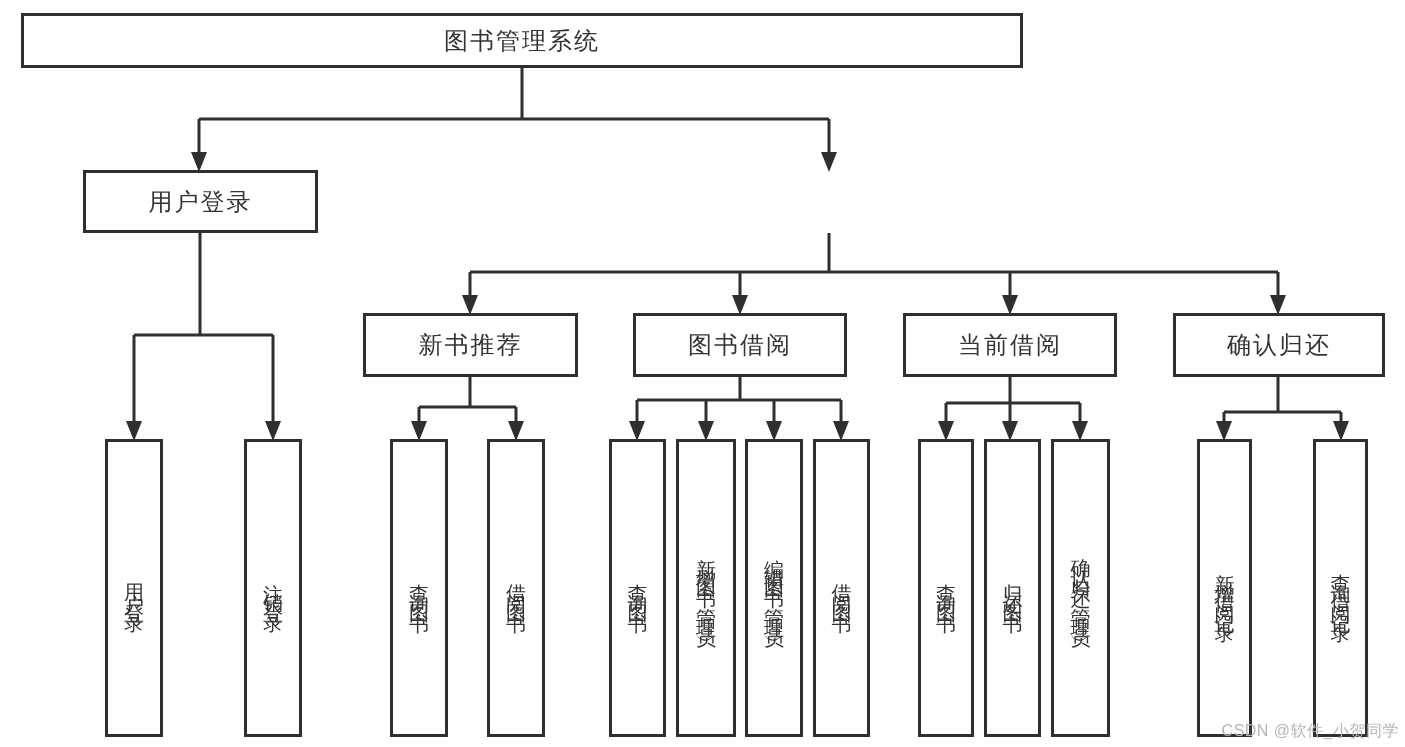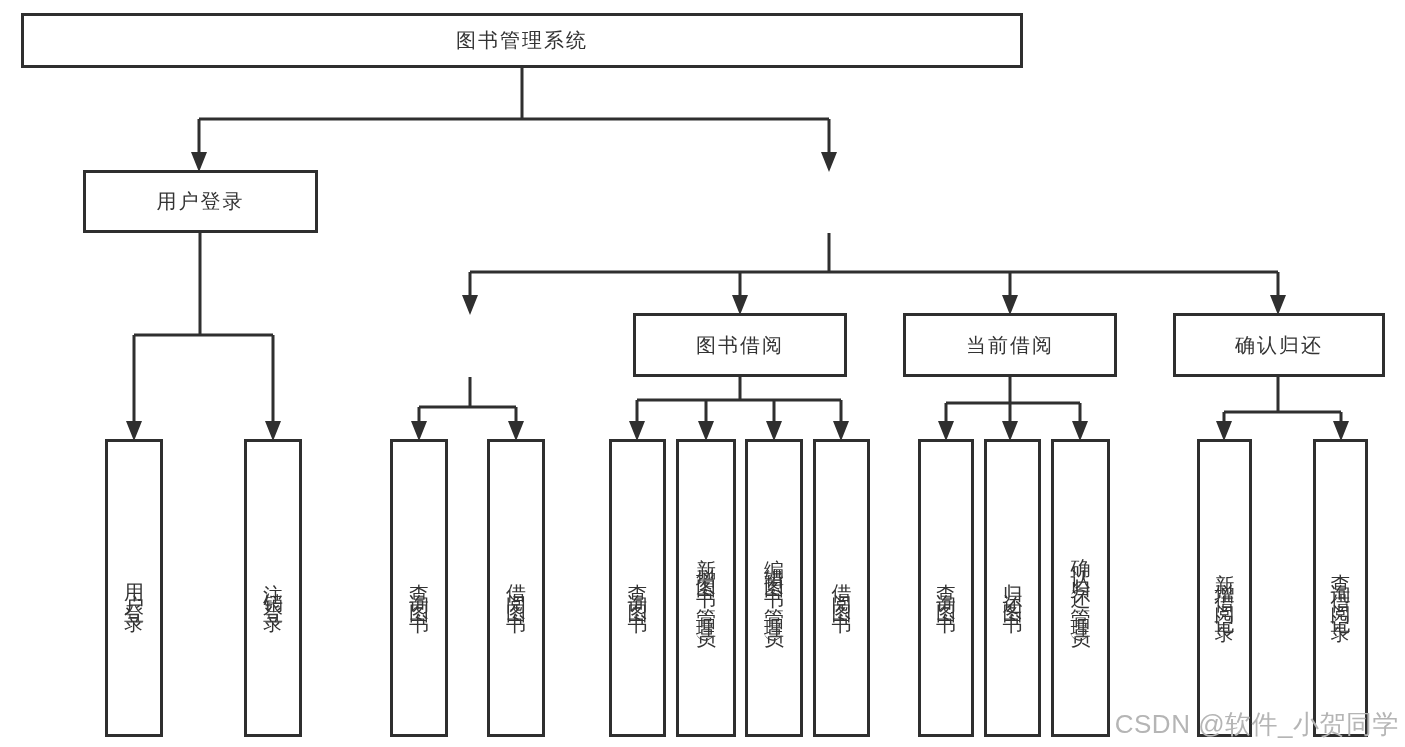--- a/index.html
+++ b/index.html
@@ -10,21 +10,21 @@
     position:relative; width:1405px; height:747px; background:var(--bg);
     font-family:"Liberation Sans", sans-serif; overflow:hidden;
   }
   #connectors{position:absolute;left:0;top:0;width:1405px;height:747px;}
   .node{
     position:absolute; box-sizing:border-box;
     border:3px solid var(--border); background:#fff;
     display:flex; align-items:center; justify-content:center;
     color:var(--text);
   }
-  .node.h{font-size:20px; letter-spacing:2px; white-space:nowrap;}
+  .node.h{font-size:24px; letter-spacing:2px; white-space:nowrap;}
   .node.v .vtxt{
     writing-mode:vertical-rl; text-orientation:mixed;
     font-size:20px; letter-spacing:10px; line-height:1.15; color:var(--text);
   }
   
   .n-root   {left:21px;  top:13px;  width:1002px; height:55px;}
   .n-user   {left:83px;  top:170px; width:235px;  height:63px;}
   .n-mgmt   {left:712px; top:170px; width:235px;  height:63px;}
   .n-newrec {left:363px; top:313px; width:215px;  height:64px;}
   .n-borrow {left:633px; top:313px; width:214px;  height:64px;}
@@ -40,21 +40,21 @@
   .l-add      {left:676px; width:60px;}
   .l-edit     {left:745px; width:58px;}
   .l-b2       {left:813px; width:57px;}
   .l-q3       {left:918px; width:56px;}
   .l-ret      {left:984px; width:57px;}
   .l-conf     {left:1051px;width:59px;}
   .l-addrec   {left:1197px;width:55px;}
   .l-qrec     {left:1313px;width:55px;}
   .watermark{
     position:absolute; right:6px; bottom:5px;
-    font-size:26px; letter-spacing:0.5px; color:var(--wm);
+    font-size:16px; letter-spacing:0.5px; color:var(--wm);
     white-space:nowrap; z-index:10;
   }
 </style>
 </head>
 <body>
 
 <div id="stage">
 
   <svg id="connectors" viewBox="0 0 1405 747" xmlns="http://www.w3.org/2000/svg">
     <g>
@@ -79,20 +79,23 @@
   </svg>
 
   <div class="node h n-root">
     <span>图书管理系统</span>
   </div>
 
   <div class="node h n-user">
     <span>用户登录</span>
   </div>
 
+  <div class="node h n-newrec">
+    <span>新书推荐</span>
+  </div>
   <div class="node h n-current">
     <span>当前借阅</span>
   </div>
   <div class="node h n-borrow">
     <span>图书借阅</span>
   </div>
   <div class="node h n-records">
     <span>确认归还</span>
   </div>
 

